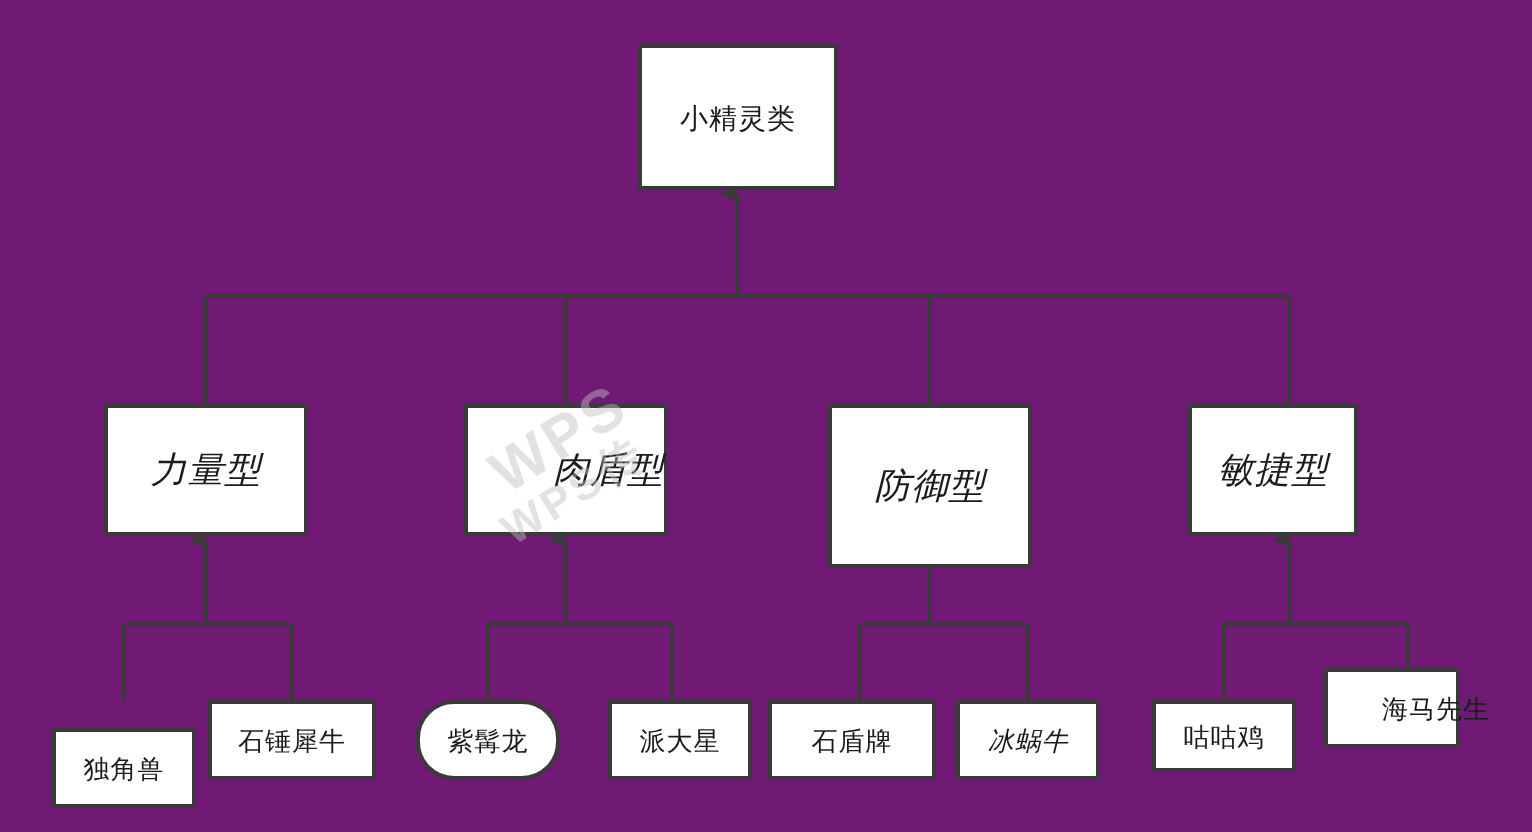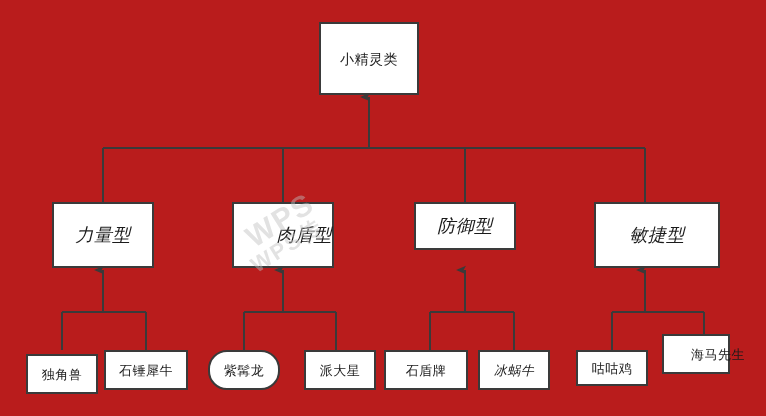--- a/index.html
+++ b/index.html
@@ -10,21 +10,21 @@
   body {
     width: 766px;
     height: 416px;
     overflow: hidden;
     font-family: "Liberation Sans", "DejaVu Sans", sans-serif;
   }
   #diagram-root {
     position: relative;
     width: 766px;
     height: 416px;
-    background: #b91c1c;
+    background: #701a75;
   }
   svg.canvas {
     position: absolute;
     top: 0; left: 0;
     width: 766px;
     height: 416px;
     display: block;
   }
   .node-box {
     position: absolute;
@@ -102,27 +102,27 @@
   <div id="nodes-layer">
       <div class="node-box root-node" style="left: 319px; top: 22px; width: 100px; height: 73px;">
         <span class="node-label">小精灵类</span>
       </div>
       <div class="node-box type-node" style="left: 52px; top: 202px; width: 102px; height: 66px;">
         <span class="node-label">力量型</span>
       </div>
       <div class="node-box type-node" style="left: 232px; top: 202px; width: 102px; height: 66px; justify-content: flex-end;">
         <span class="node-label">肉盾型</span>
       </div>
-      <div class="node-box type-node" style="left: 414px; top: 202px; width: 102px; height: 48px;">
+      <div class="node-box type-node" style="left: 414px; top: 202px; width: 102px; height: 82px;">
         <span class="node-label">防御型</span>
       </div>
-      <div class="node-box type-node" style="left: 594px; top: 202px; width: 126px; height: 66px;">
+      <div class="node-box type-node" style="left: 594px; top: 202px; width: 85px; height: 66px;">
         <span class="node-label">敏捷型</span>
       </div>
-      <div class="node-box leaf-node" style="left: 26px; top: 354px; width: 72px; height: 40px;">
+      <div class="node-box leaf-node" style="left: 26px; top: 364px; width: 72px; height: 40px;">
         <span class="node-label">独角兽</span>
       </div>
       <div class="node-box leaf-node" style="left: 104px; top: 350px; width: 84px; height: 40px; align-items: center;">
         <span class="node-label">石锤犀牛</span>
       </div>
       <div class="node-box leaf-node" style="left: 208px; top: 350px; width: 72px; height: 40px; border-radius: 19px;">
         <span class="node-label">紫髯龙</span>
       </div>
       <div class="node-box leaf-node" style="left: 304px; top: 350px; width: 72px; height: 40px; font-family: Liberation Serif, serif;">
         <span class="node-label">派大星</span>

